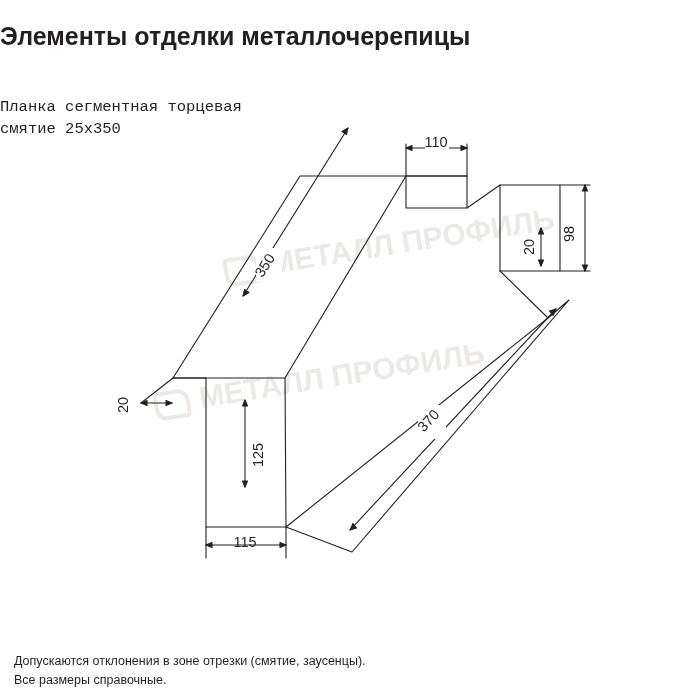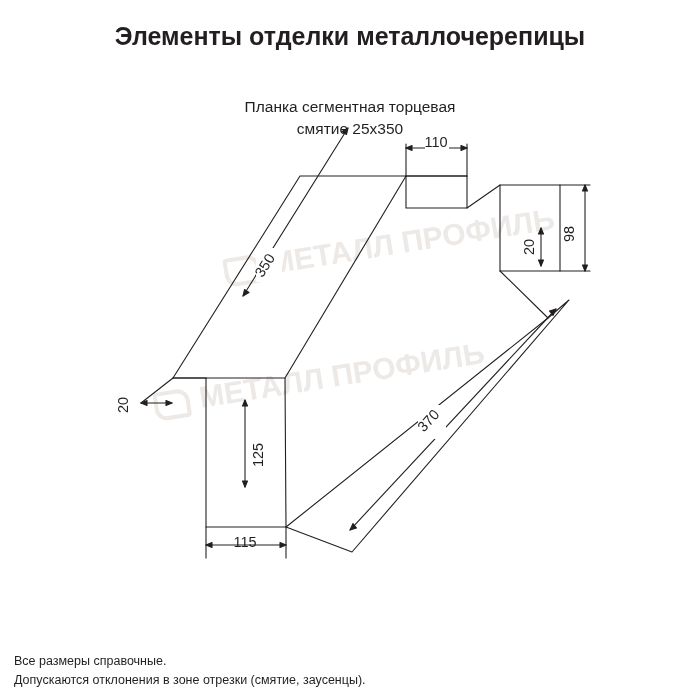--- a/index.html
+++ b/index.html
@@ -18,33 +18,33 @@
   .page {
     position: relative;
     width: 700px;
     height: 700px;
   }
   .title {
     position: absolute;
     top: 22px;
     left: 0;
     width: 700px;
-    text-align: center;
     font-size: 25px;
     font-weight: bold;
     letter-spacing: 0px;
   }
   .subtitle {
     position: absolute;
     top: 96px;
     left: 0;
     width: 700px;
-    text-align: center;
+    text-align: left;
     font-size: 15.5px;
     line-height: 22px;
+    font-family: Liberation Mono, monospace;
   }
   .drawing {
     position: absolute;
     top: 0;
     left: 0;
     width: 700px;
     height: 700px;
   }
   .footnotes {
     position: absolute;
@@ -188,17 +188,17 @@
 
       <text x="128" y="405" text-anchor="middle" transform="rotate(-90 128 405)">20</text>
 
       <text x="263" y="455" text-anchor="middle" transform="rotate(-90 263 455)">125</text>
 
       <text x="245" y="547" text-anchor="middle">115</text>
     </g>
   </svg>
 
   <div class="footnotes">
+    <div>Допускаются отклонения в зоне отрезки (смятие, заусенцы).</div>
     <div>Все размеры справочные.</div>
-    <div>Допускаются отклонения в зоне отрезки (смятие, заусенцы).</div>
   </div>
 
 </div>
 
 </body></html>

